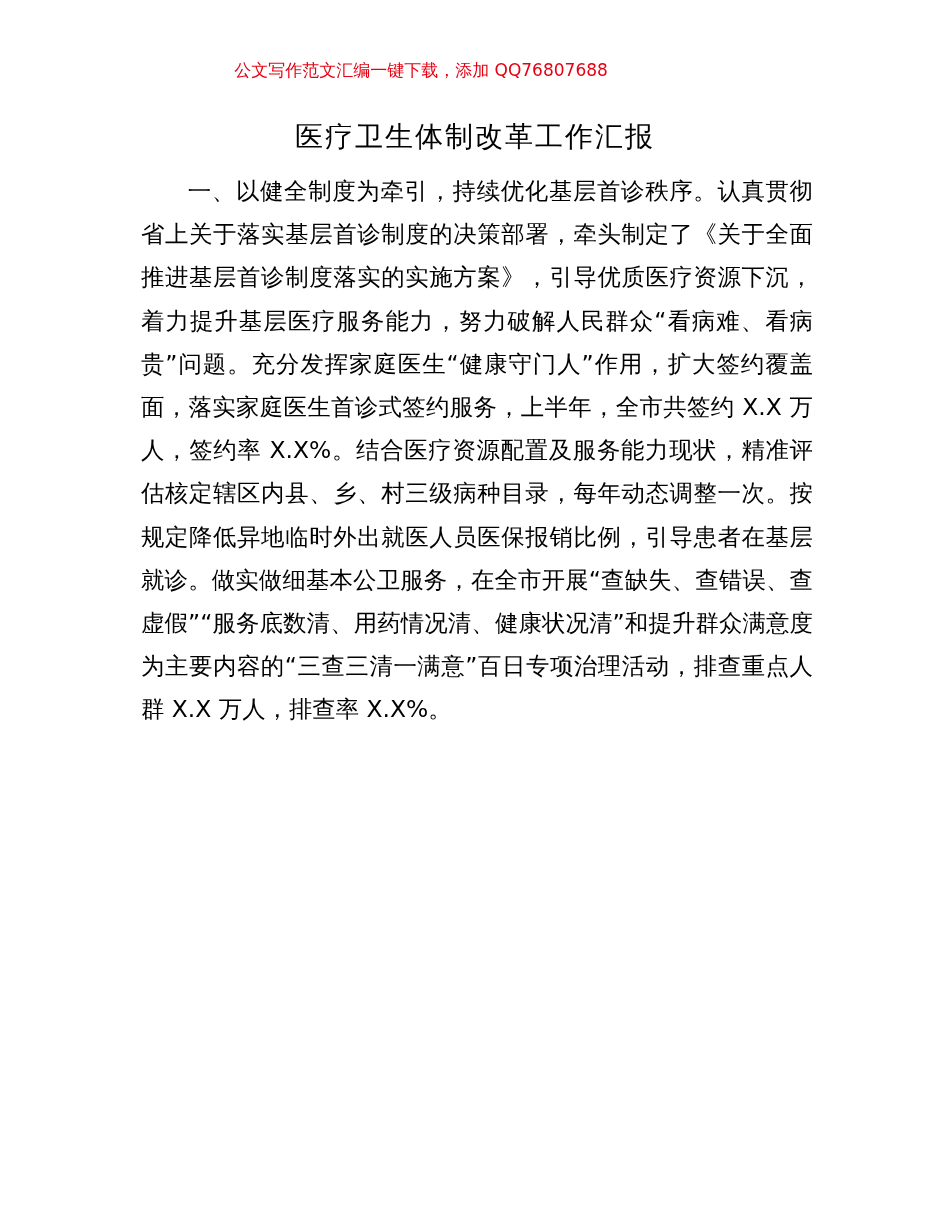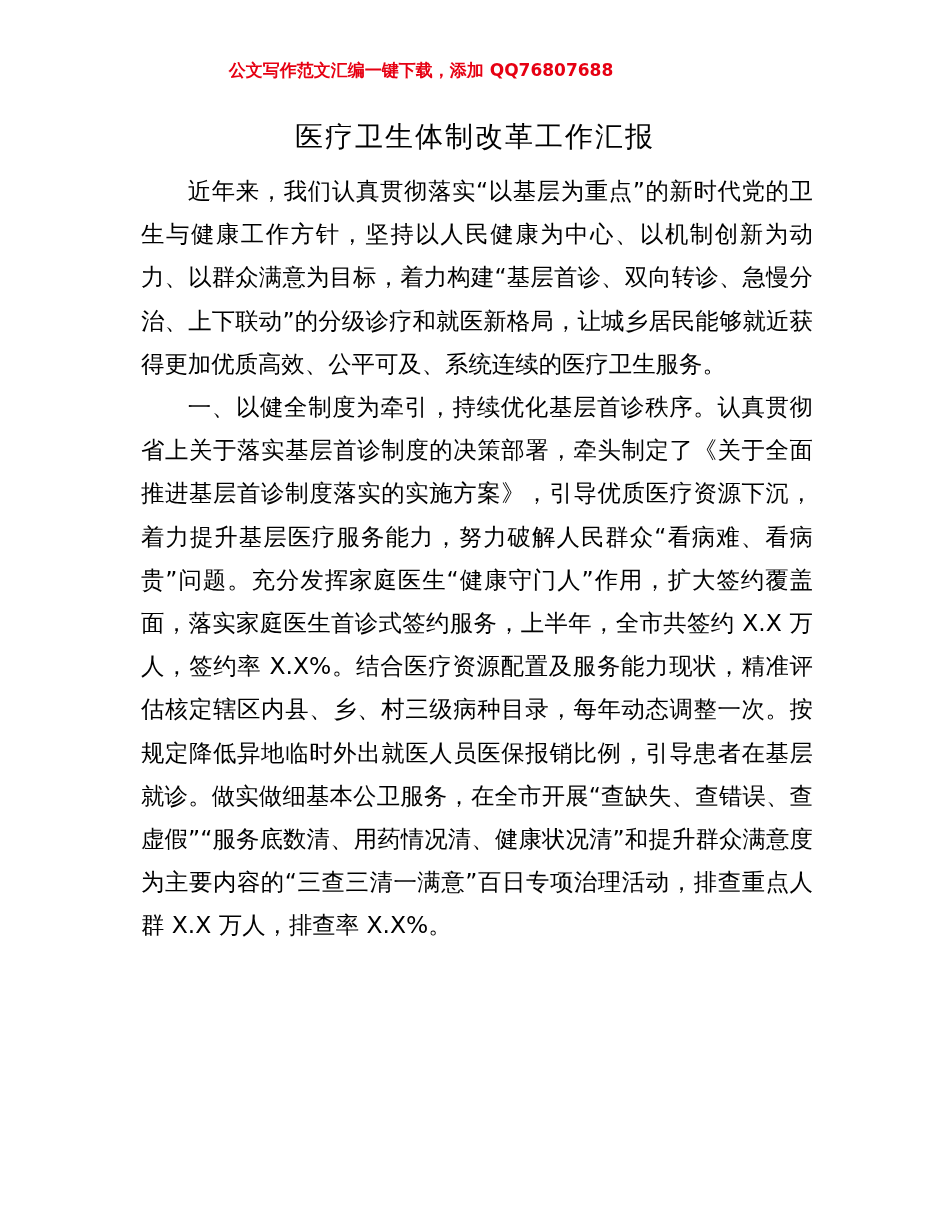--- a/index.html
+++ b/index.html
@@ -18,21 +18,20 @@
     .header-note {
       position: absolute;
       top: 58px;
       left: 0;
       width: 842px;
       text-align: center;
       font-size: 17px;
       line-height: 24px;
       color: #e60012;
       letter-spacing: 0px;
-      font-weight: bold;
     }
     .doc-title {
       position: absolute;
       top: 117px;
       left: 0;
       width: 950px;
       text-align: center;
       font-size: 28px;
       line-height: 40px;
       color: #000000;
@@ -56,15 +55,14 @@
     }
   </style>
 </head>
 <body>
 
 <div class="header-note">公文写作范文汇编一键下载，添加 QQ76807688</div>
 
 <div class="doc-title">医疗卫生体制改革工作汇报</div>
 
 <div class="body-text">
-  <p class="para">近年来，我们认真贯彻落实“以基层为重点”的新时代党的卫生与健康工作方针，坚持以人民健康为中心、以机制创新为动力、以群众满意为目标，着力构建“基层首诊、双向转诊、急慢分治、上下联动”的分级诊疗和就医新格局，让城乡居民能够就近获得更加优质高效、公平可及、系统连续的医疗卫生服务。</p>
   <p class="para">一、以健全制度为牵引，持续优化基层首诊秩序。认真贯彻省上关于落实基层首诊制度的决策部署，牵头制定了《关于全面推进基层首诊制度落实的实施方案》，引导优质医疗资源下沉，着力提升基层医疗服务能力，努力破解人民群众“看病难、看病贵”问题。充分发挥家庭医生“健康守门人”作用，扩大签约覆盖面，落实家庭医生首诊式签约服务，上半年，全市共签约 X.X 万人，签约率 X.X%。结合医疗资源配置及服务能力现状，精准评估核定辖区内县、乡、村三级病种目录，每年动态调整一次。按规定降低异地临时外出就医人员医保报销比例，引导患者在基层就诊。做实做细基本公卫服务，在全市开展“查缺失、查错误、查虚假”“服务底数清、用药情况清、健康状况清”和提升群众满意度为主要内容的“三查三清一满意”百日专项治理活动，排查重点人群 X.X 万人，排查率 X.X%。</p>
 </div>
 
 </body></html>

